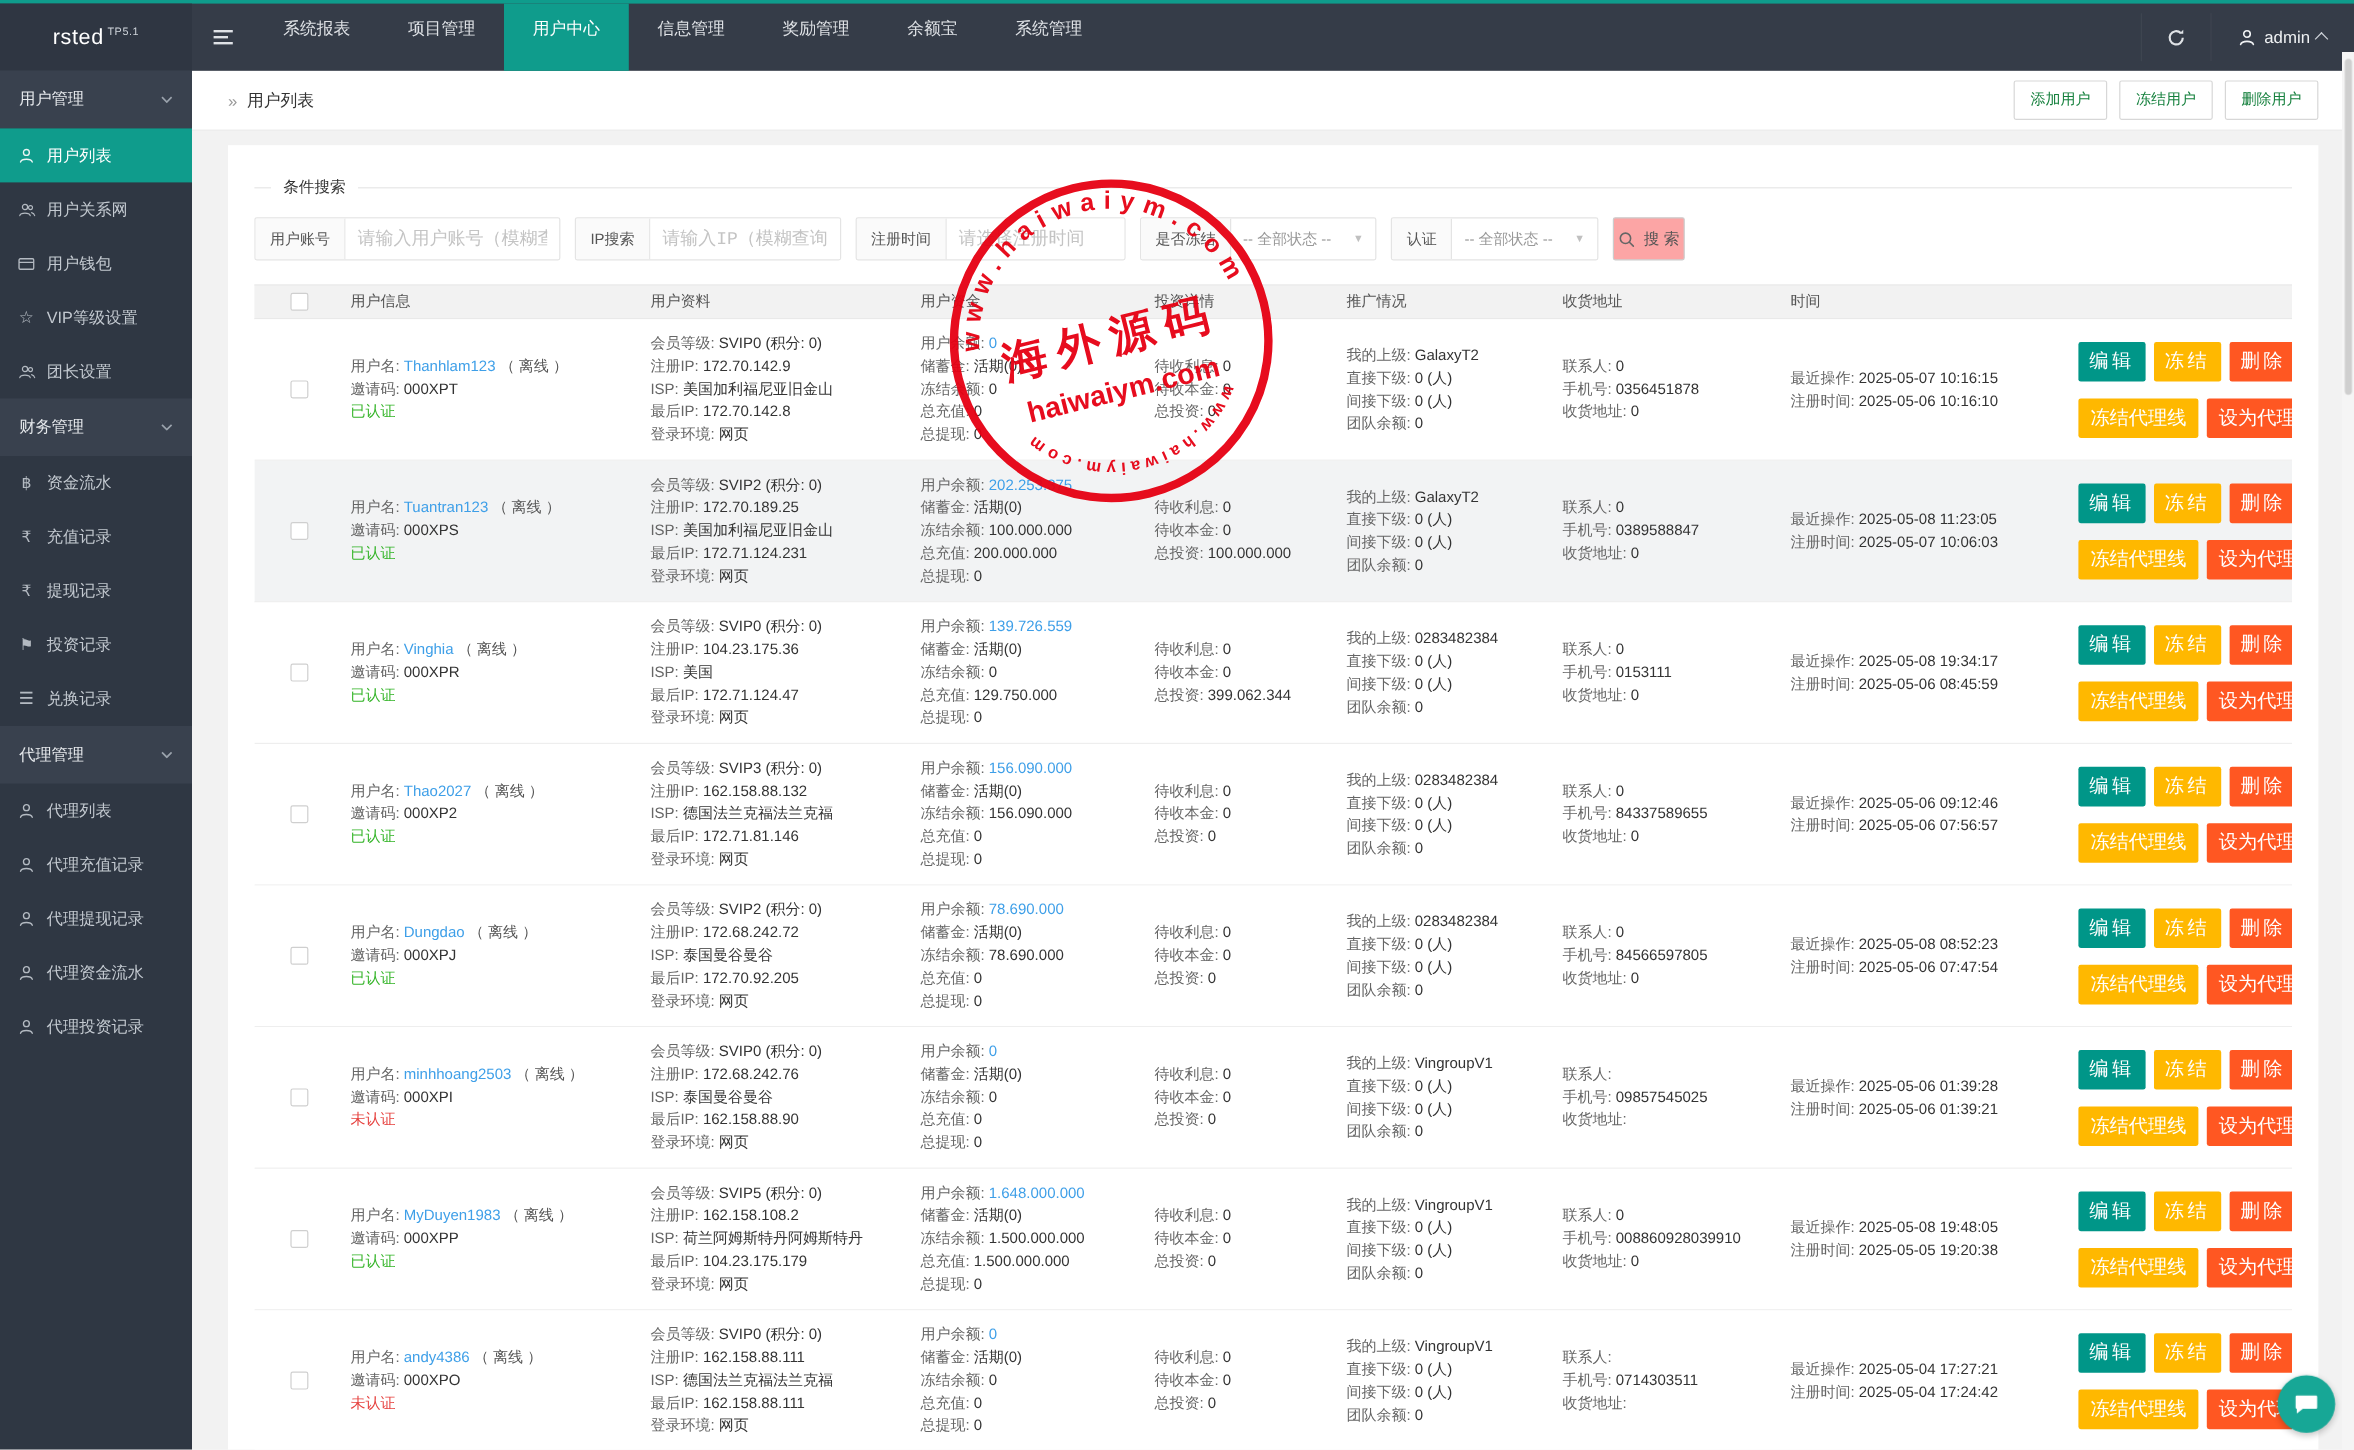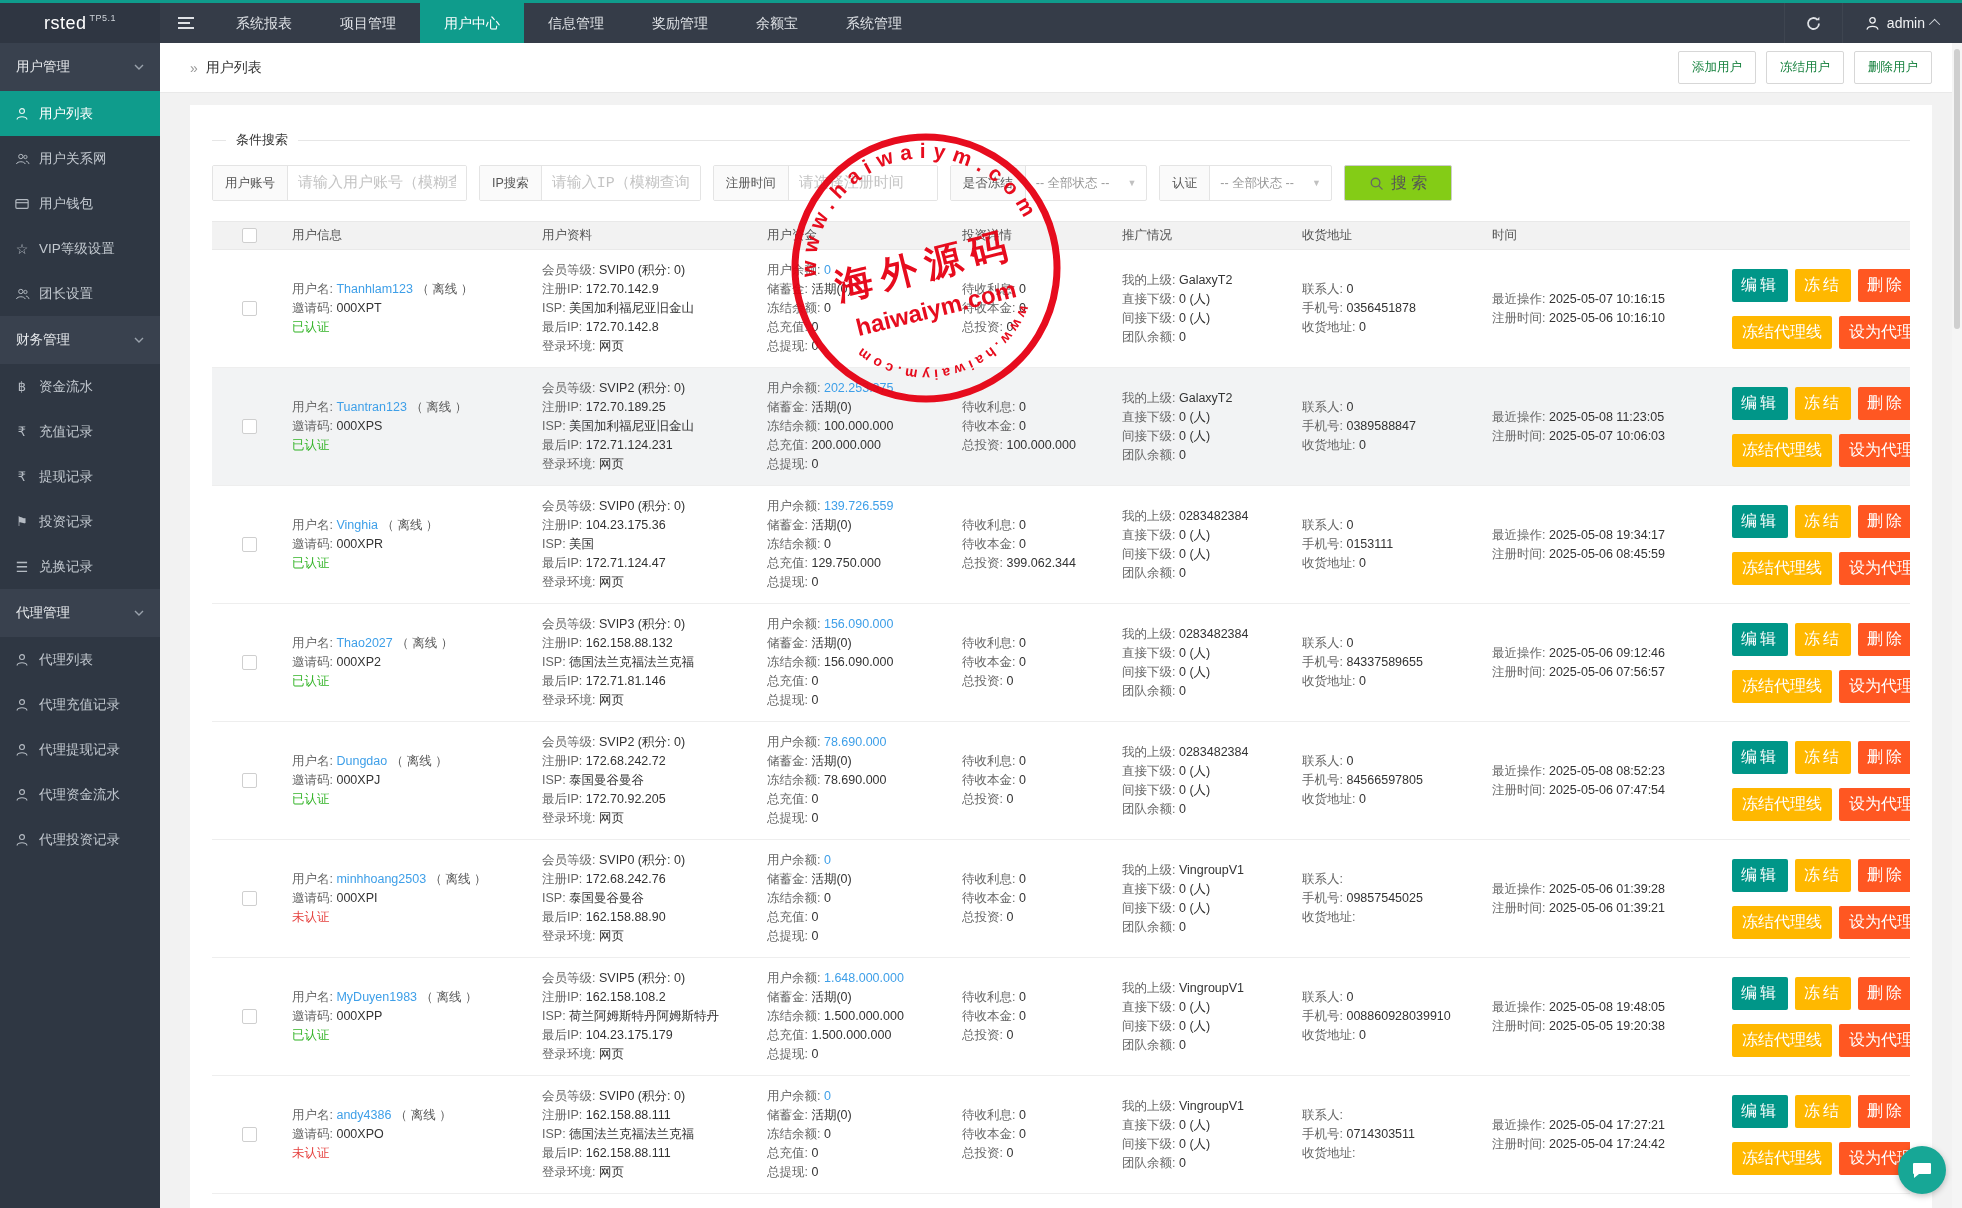--- a/index.html
+++ b/index.html
@@ -5,21 +5,21 @@
   * { box-sizing: border-box; margin: 0; padding: 0; }
   html,body { width:1962px; height:1208px; overflow:hidden;
     font-family:"Liberation Sans","DejaVu Sans",sans-serif; background:#f2f2f2; }
 
   :root{
     --accent:#0f9c8c; --link:#3e9fe8; --ok:#36b52a; --bad:#e64340;
     --btn-edit:#009688; --btn-warn:#ffb800; --btn-danger:#ff5722; --stamp:#e60012;
   }
 
   
-  .topbar{ height:43px; background:#353c48; display:flex; align-items:stretch;
+  .topbar{ height:59px; background:#353c48; display:flex; align-items:stretch;
     border-top:3px solid var(--accent); color:#dfe2e6; position:relative; z-index:30;}
   .logo{ width:160px; background:#2f3642; color:#fff; display:flex; align-items:center;
     justify-content:center; font-size:18px; letter-spacing:.5px;}
   .logo sup{ font-size:9px; margin-left:3px; transform:translateY(-5px); color:#cfd4da;}
   .hamburger{ width:52px; display:flex; align-items:center; justify-content:center; cursor:pointer;}
   .hamburger .bars{ width:16px; height:12px; display:flex; flex-direction:column; justify-content:space-between;}
   .hamburger .bars i{ display:block; height:2px; background:#dfe2e6;}
   .hamburger .bars i:nth-child(2){ width:12px;}
   #topnav{ display:flex;}
   .nav-item{ padding:0 24px; line-height:40px; font-size:14px; color:#dfe2e6; cursor:pointer; white-space:nowrap;}
@@ -53,22 +53,22 @@
   .panel{ margin:12px 30px 0; background:#fff; flex:1; padding:16px 22px 0; overflow:hidden;}
   fieldset.search-set{ border:none; border-top:1px solid #e6e6e6; margin-top:10px;}
   fieldset.search-set legend{ font-size:13px; color:#333; padding:0 10px; margin-left:14px;}
   .filter-row{ display:flex; gap:12px; margin:16px 0 20px; align-items:center; flex-wrap:nowrap;}
   .fgroup{ display:flex; border:1px solid #e4e4e4; border-radius:2px; height:36px; overflow:hidden; background:#fff;}
   .flabel{ background:#fafafa; border-right:1px solid #e4e4e4; padding:0 12px; line-height:34px; font-size:12.5px; color:#555; white-space:nowrap;}
   .fgroup input{ border:none; outline:none; padding:0 10px; font-size:15px; color:#000000; font-family:Liberation Mono, monospace;}
   .fgroup input::placeholder{ color:#c4c4c4;}
   .fvalue{ display:flex; align-items:center; justify-content:space-between; padding:0 10px; font-size:12.5px; color:#999; cursor:pointer;}
   .fvalue .dd{ color:#c0c0c0; font-size:9px; margin-left:18px;}
-  .search-btn{ height:36px; display:flex; align-items:center; gap:7px; background:#84cc16; border:1px solid #ccc;
-    border-radius:2px; padding:0 24px; font-size:16px; color:#555; cursor:pointer; font-family:inherit;}
+  .search-btn{ height:36px; display:flex; align-items:center; gap:7px; background:#fca5a5; border:1px solid #ccc;
+    border-radius:2px; padding:0 3px; font-size:13px; color:#555; cursor:pointer; font-family:inherit;}
 
   
   .thead{ display:flex; align-items:center; background:#f2f2f2; border-top:1px solid #e9e9e9;
     border-bottom:1px solid #e9e9e9; height:29px; font-size:12.5px; color:#555;}
   .cell{ flex:none; padding-right:6px;}
   .c-cb{ width:80px; display:flex; justify-content:center;}
   .c-user{ width:250px;} .c-prof{ width:225px;} .c-fund{ width:195px;} .c-inv{ width:160px;}
   .c-promo{ width:180px;} .c-addr{ width:190px;} .c-time{ width:240px;} .c-act{ width:178px;}
   .cb{ width:15px; height:15px; background:#fff; border:1px solid #cfcfcf; border-radius:2px; display:inline-block; cursor:pointer;}
   #tbody{ overflow:hidden;}

